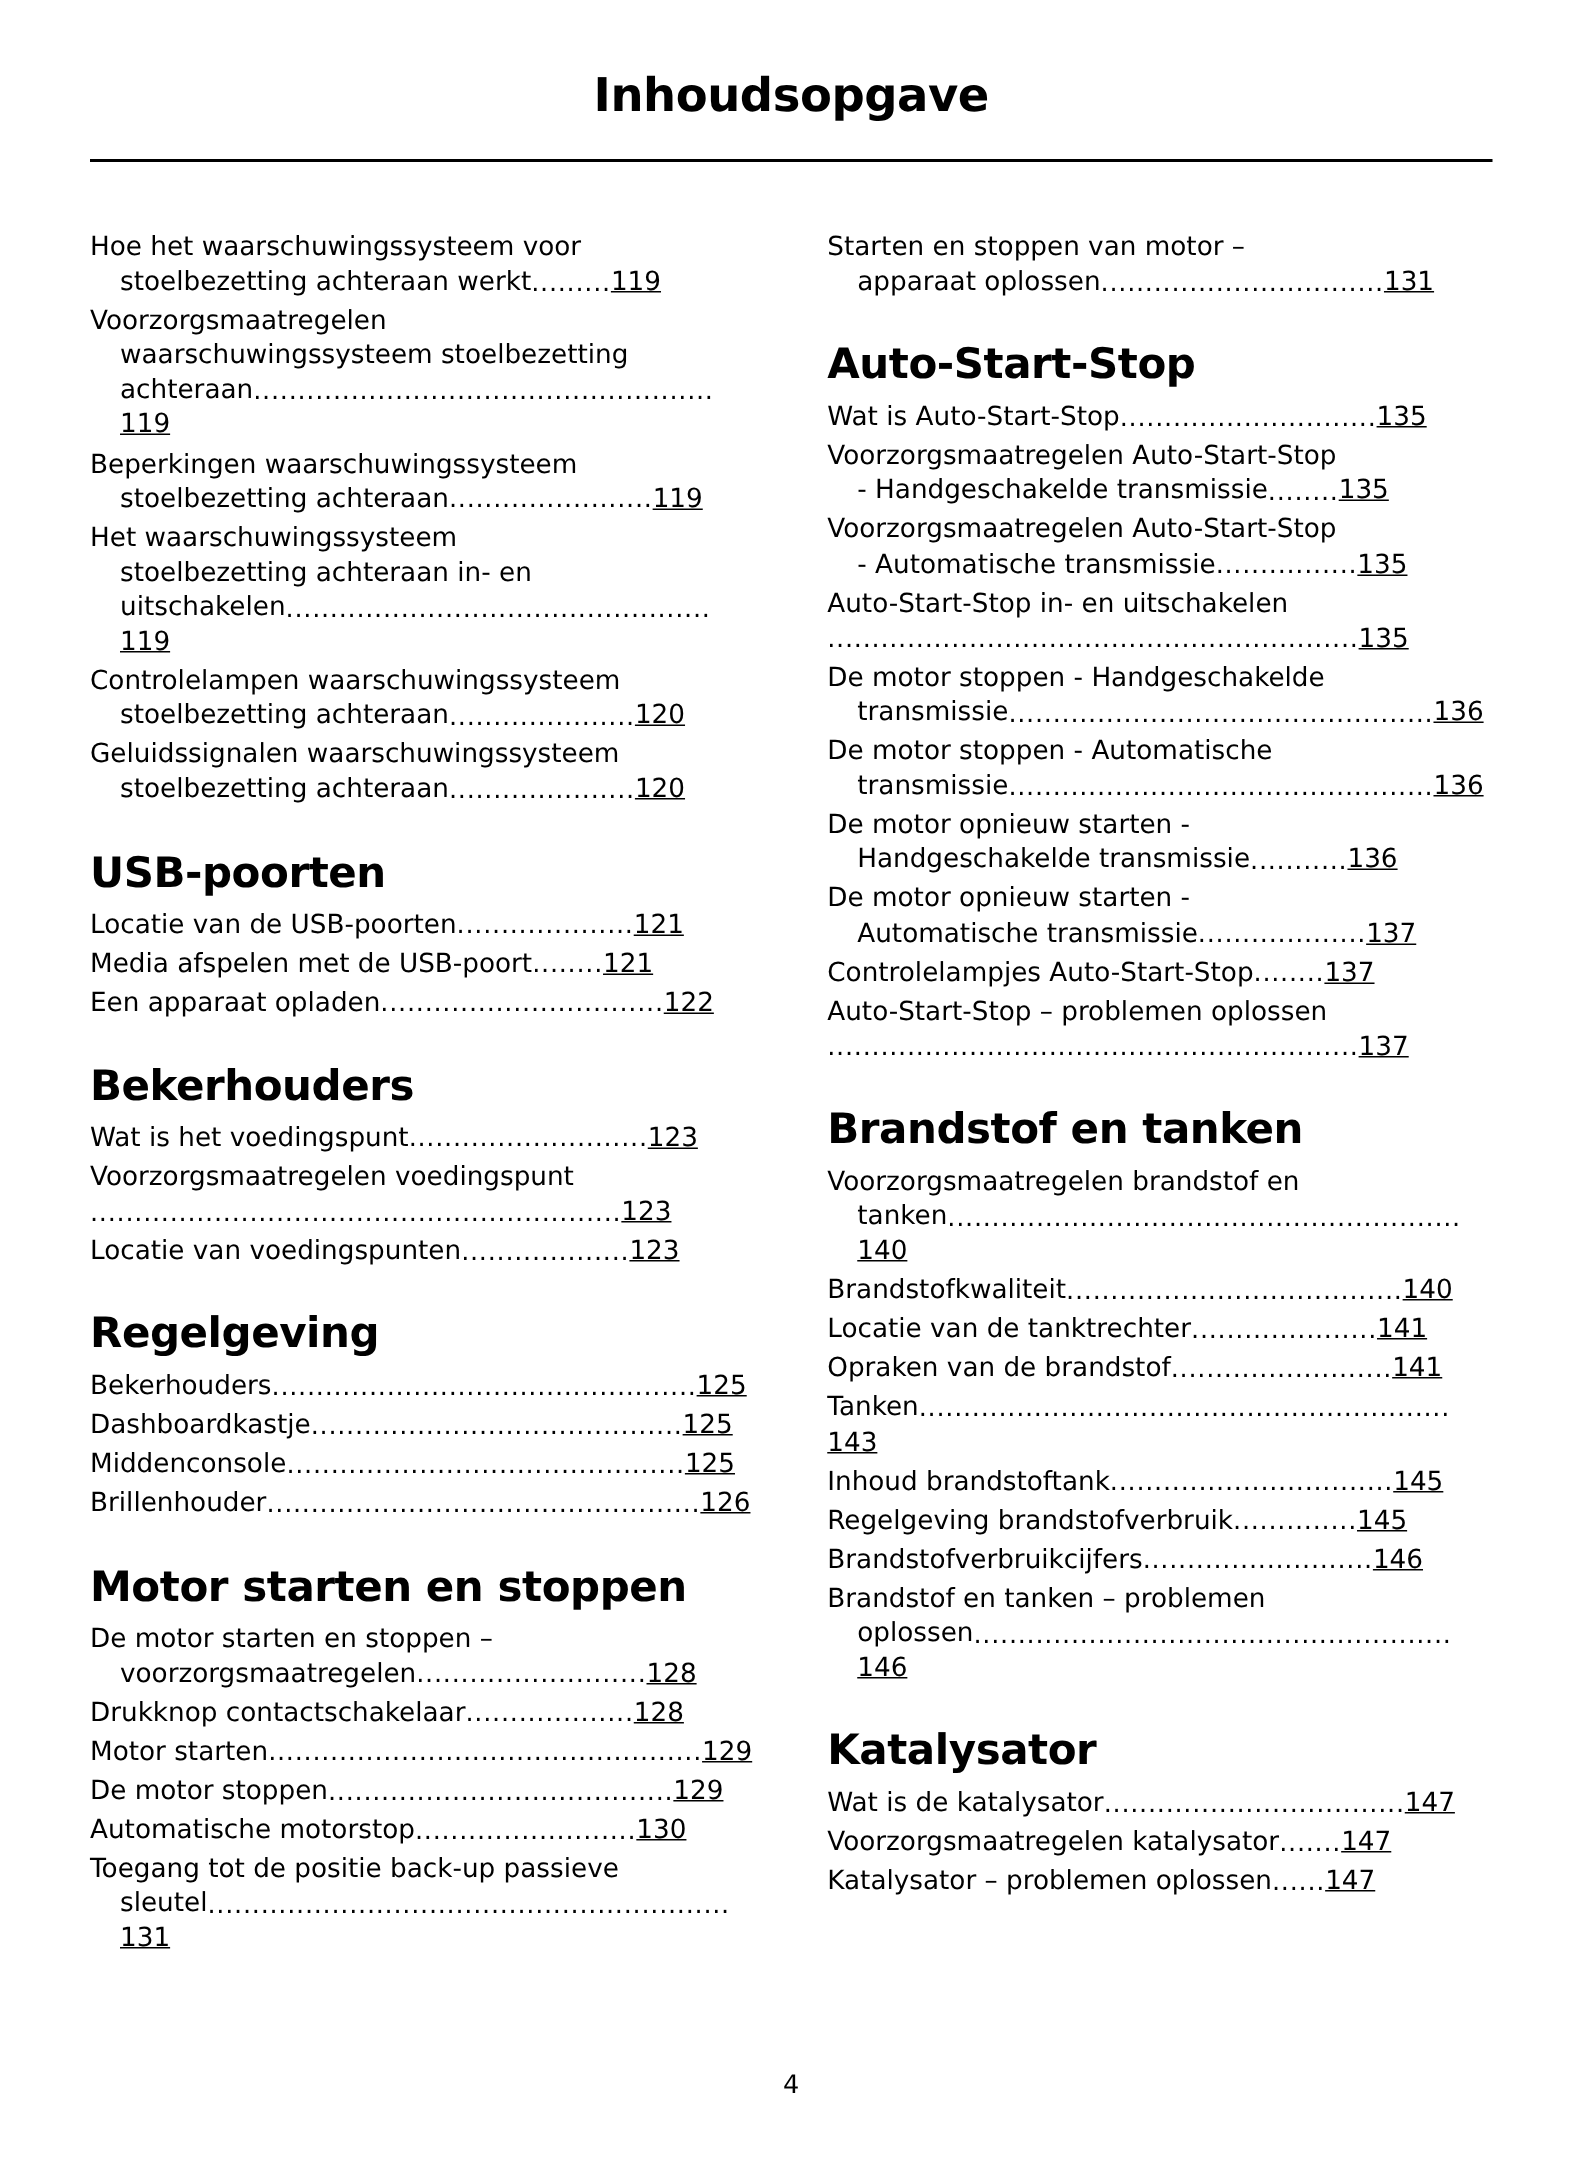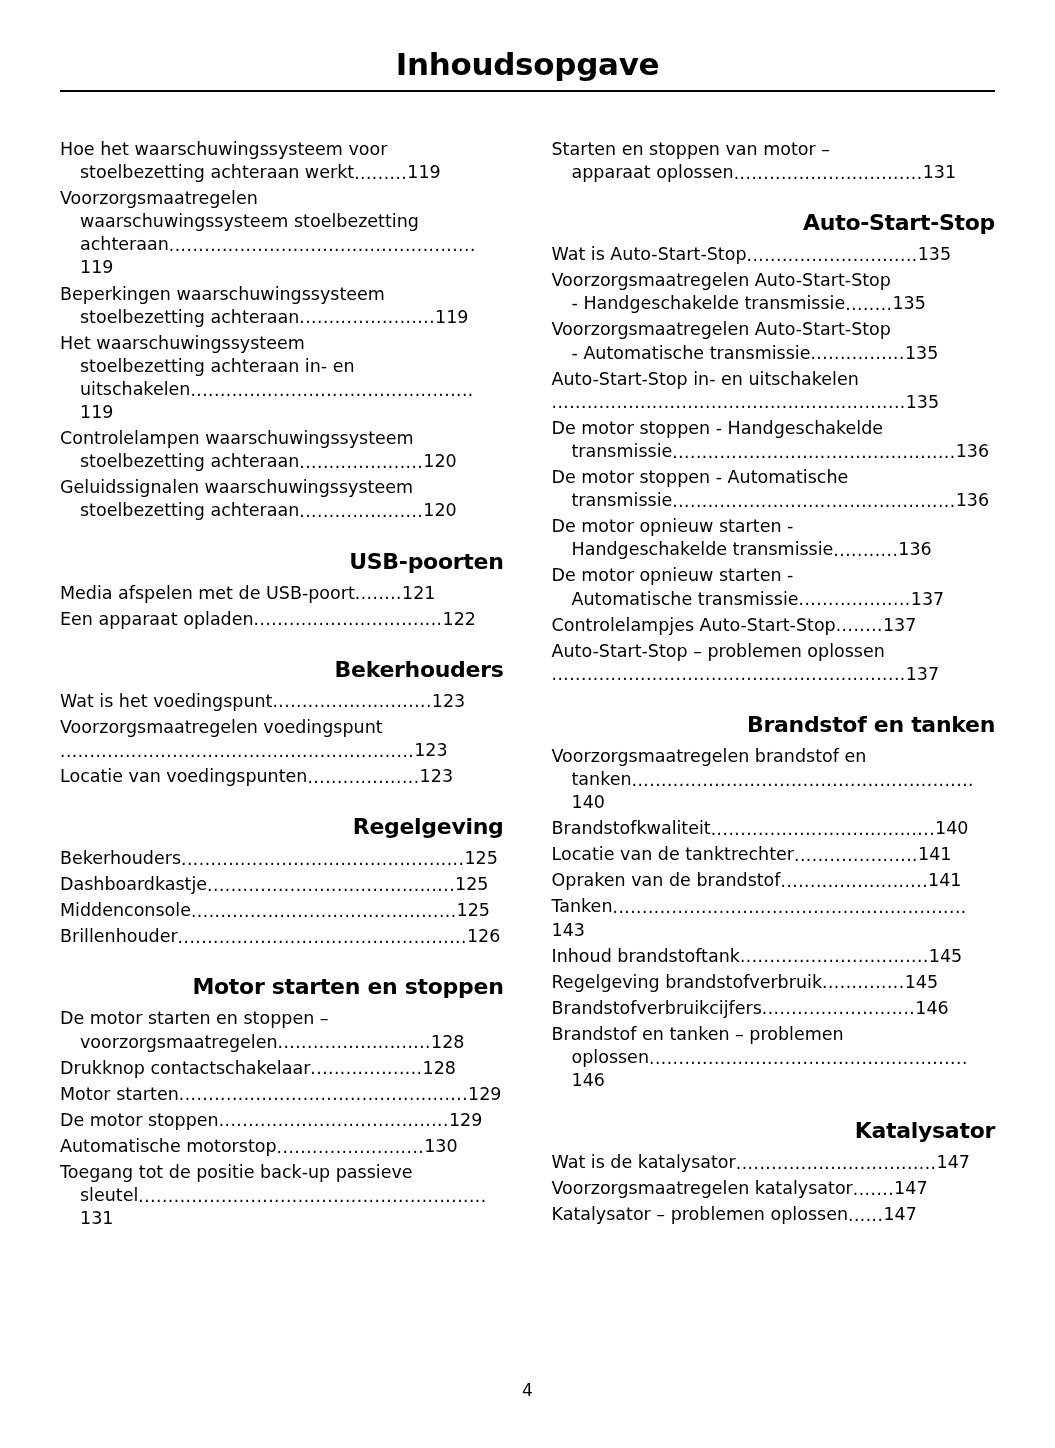--- a/index.html
+++ b/index.html
@@ -21,61 +21,61 @@
     position: relative;
     box-sizing: border-box;
     padding: 0 60px;
   }
   .page-header {
     text-align: center;
     font-size: 31px;
     font-weight: bold;
     letter-spacing: -0.3px;
     padding-top: 46px;
-    padding-bottom: 8px;
+    padding-bottom: 24px;
   }
   .header-rule {
     border-bottom: 2px solid #000;
     margin: 0 0 0 0;
     width: 100%;
   }
   .columns {
     display: flex;
     gap: 48px;
     margin-top: 46px;
   }
   .col {
     width: 455px;
   }
   .section-title {
-    font-size: 22px;
+    font-size: 28px;
     font-weight: bold;
     letter-spacing: -0.3px;
     margin: 26px 0 8px 0;
-    text-align: right;
   }
   .col > .section-title:first-child {
     margin-top: 0;
   }
   .entry {
     font-size: 17.5px;
     line-height: 1.32;
     margin-bottom: 3px;
     position: relative;
   }
   .entry .txt {
     display: inline;
     text-align: right;
   }
   .entry .ind {
     display: block;
     padding-left: 20px;
   }
   .entry .pg {
     display: inline;
+    text-decoration: underline;
   }
   .dots {
     display: inline-block;
     overflow: hidden;
     white-space: nowrap;
     vertical-align: bottom;
     letter-spacing: 0.5px;
     font-size: 17px;
   }
   .footer {
@@ -97,20 +97,21 @@
 
   <div class="columns">
     <div class="col" id="left-col">
         <div class="entry"><span class="txt">Hoe het waarschuwingssysteem voor</span><div class="ind"><span>stoelbezetting achteraan werkt</span><span class="dots"> .........</span><span class="pg">119</span></div></div>
         <div class="entry"><span class="txt">Voorzorgsmaatregelen</span><div class="ind"><span>waarschuwingssysteem stoelbezetting</span></div><div class="ind"><span>achteraan</span><span class="dots"> ....................................................</span><span class="pg">119</span></div></div>
         <div class="entry"><span class="txt">Beperkingen waarschuwingssysteem</span><div class="ind"><span>stoelbezetting achteraan</span><span class="dots"> .......................</span><span class="pg">119</span></div></div>
         <div class="entry"><span class="txt">Het waarschuwingssysteem</span><div class="ind"><span>stoelbezetting achteraan in- en</span></div><div class="ind"><span>uitschakelen</span><span class="dots"> ................................................</span><span class="pg">119</span></div></div>
         <div class="entry"><span class="txt">Controlelampen waarschuwingssysteem</span><div class="ind"><span>stoelbezetting achteraan</span><span class="dots"> .....................</span><span class="pg">120</span></div></div>
         <div class="entry"><span class="txt">Geluidssignalen waarschuwingssysteem</span><div class="ind"><span>stoelbezetting achteraan</span><span class="dots"> .....................</span><span class="pg">120</span></div></div>
         <div class="section-title">USB-poorten</div>
+        <div class="entry"><span class="txt">Locatie van de USB-poorten</span><span class="dots"> ....................</span><span class="pg">121</span></div>
         <div class="entry"><span class="txt">Media afspelen met de USB-poort</span><span class="dots"> ........</span><span class="pg">121</span></div>
         <div class="entry"><span class="txt">Een apparaat opladen</span><span class="dots"> ................................</span><span class="pg">122</span></div>
         <div class="section-title">Bekerhouders</div>
         <div class="entry"><span class="txt">Wat is het voedingspunt</span><span class="dots"> ...........................</span><span class="pg">123</span></div>
         <div class="entry"><span class="txt">Voorzorgsmaatregelen voedingspunt</span><span class="dots"> ............................................................</span><span class="pg">123</span></div>
         <div class="entry"><span class="txt">Locatie van voedingspunten</span><span class="dots"> ...................</span><span class="pg">123</span></div>
         <div class="section-title">Regelgeving</div>
         <div class="entry"><span class="txt">Bekerhouders</span><span class="dots"> ................................................</span><span class="pg">125</span></div>
         <div class="entry"><span class="txt">Dashboardkastje</span><span class="dots"> ..........................................</span><span class="pg">125</span></div>
         <div class="entry"><span class="txt">Middenconsole</span><span class="dots"> .............................................</span><span class="pg">125</span></div>

